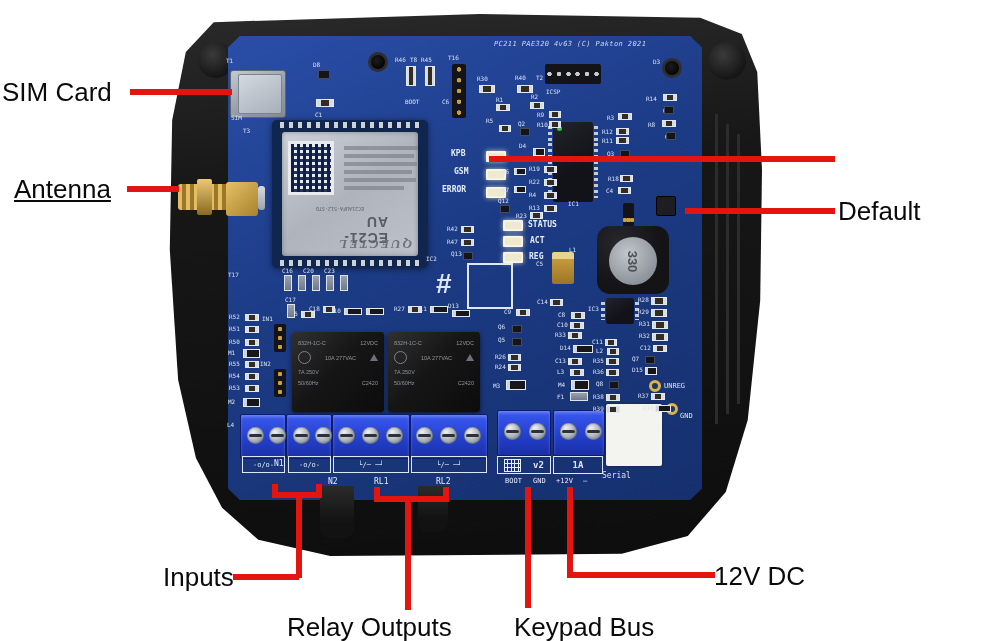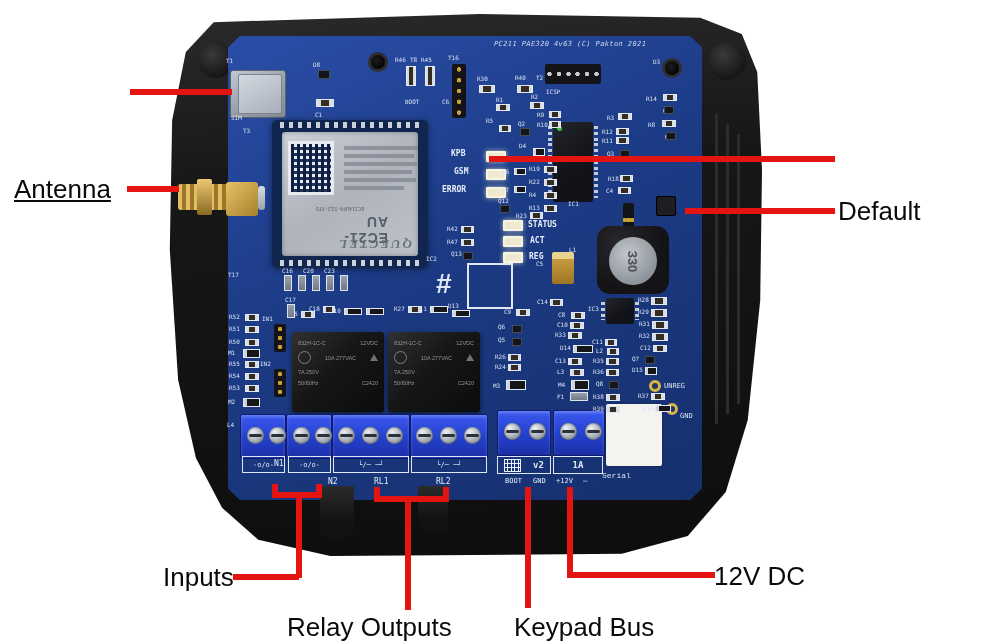--- a/index.html
+++ b/index.html
@@ -231,21 +231,21 @@
       </div>
 
     <span class="tlabel" style="left:274px;top:459px;">N1</span>
     <span class="tlabel" style="left:328px;top:477px;">N2</span>
     <span class="tlabel" style="left:374px;top:477px;">RL1</span>
     <span class="tlabel" style="left:436px;top:477px;">RL2</span>
     <span class="bus" style="left:505px;top:477px;">BOOT</span>
     <span class="bus" style="left:533px;top:477px;">GND</span>
     <span class="bus" style="left:556px;top:477px;">+12V</span>
     <span class="bus" style="left:583px;top:477px;">—</span>
-    <span class="silk" style="left:602px;top:471px;font-size:8px;font-family:Liberation Mono, monospace;">Serial</span>
+    <span class="silk" style="left:602px;top:471px;font-size:8px;">Serial</span>
 
     <div class="whitebox" style="left:606px;top:404px;width:56px;height:62px;"></div>
     <span class="tp" style="left:649px;top:380px;"></span>
     <span class="silk" style="left:664px;top:382px;">UNREG</span>
     <span class="tp" style="left:666px;top:403px;"></span>
     <span class="silk" style="left:680px;top:412px;">GND</span>
   </div>
 
   <div class="layer">
 
@@ -456,20 +456,21 @@
   <div class="rl" style="left:296px;top:496px;width:6px;height:82px;"></div>
   <div class="rl" style="left:233px;top:574px;width:66px;height:6px;"></div>
   <div class="rl" style="left:374px;top:496px;width:75px;height:6px;"></div>
   <div class="rl" style="left:374px;top:487px;width:6px;height:11px;"></div>
   <div class="rl" style="left:443px;top:487px;width:6px;height:11px;"></div>
   <div class="rl" style="left:405px;top:500px;width:6px;height:110px;"></div>
   <div class="rl" style="left:525px;top:487px;width:6px;height:121px;"></div>
   <div class="rl" style="left:567px;top:487px;width:6px;height:88px;"></div>
   <div class="rl" style="left:567px;top:572px;width:148px;height:6px;"></div>
 
+  <div class="callout" style="left:2px;top:77px;">SIM Card</div>
   <div class="callout" style="left:14px;top:174px;text-decoration:underline;">Antenna</div>
   <div class="callout" style="left:838px;top:196px;">Default</div>
   <div class="callout" style="left:163px;top:562px;">Inputs</div>
   <div class="callout" style="left:287px;top:612px;">Relay Outputs</div>
   <div class="callout" style="left:514px;top:612px;">Keypad Bus</div>
   <div class="callout" style="left:714px;top:561px;">12V DC</div>
 
 </div>
 
 </body></html>

